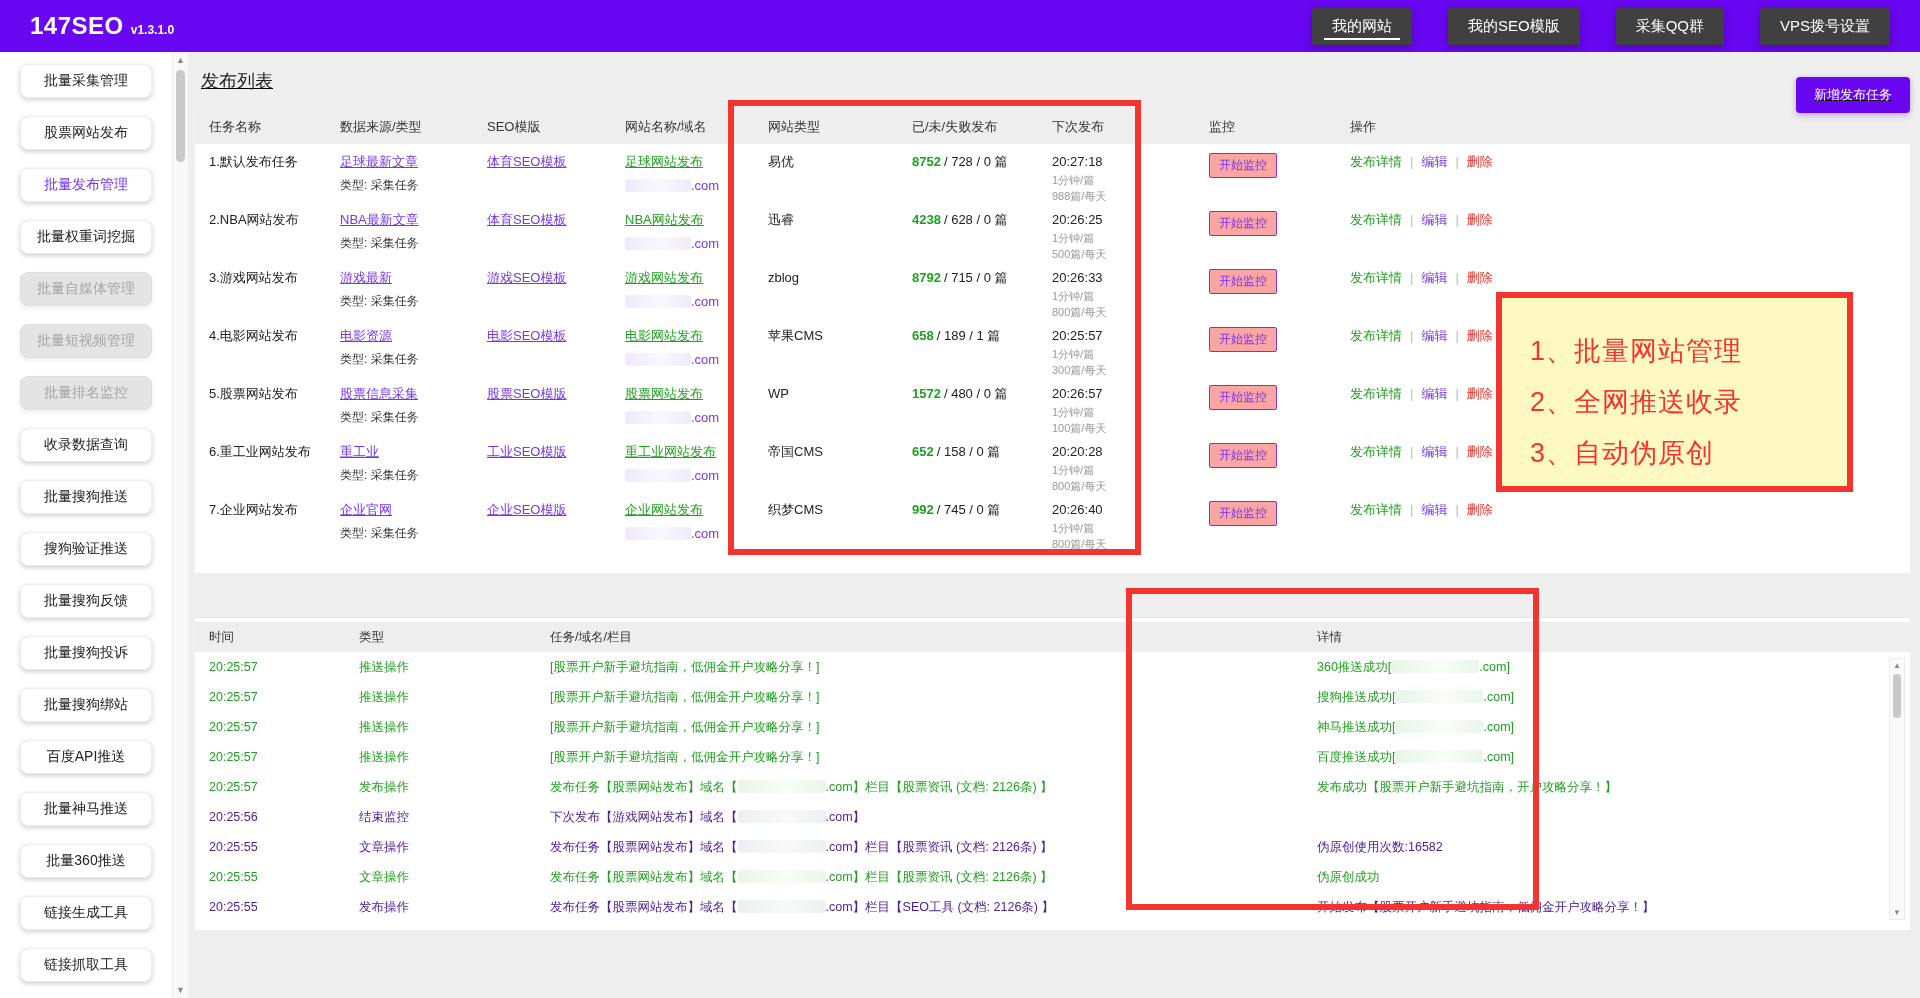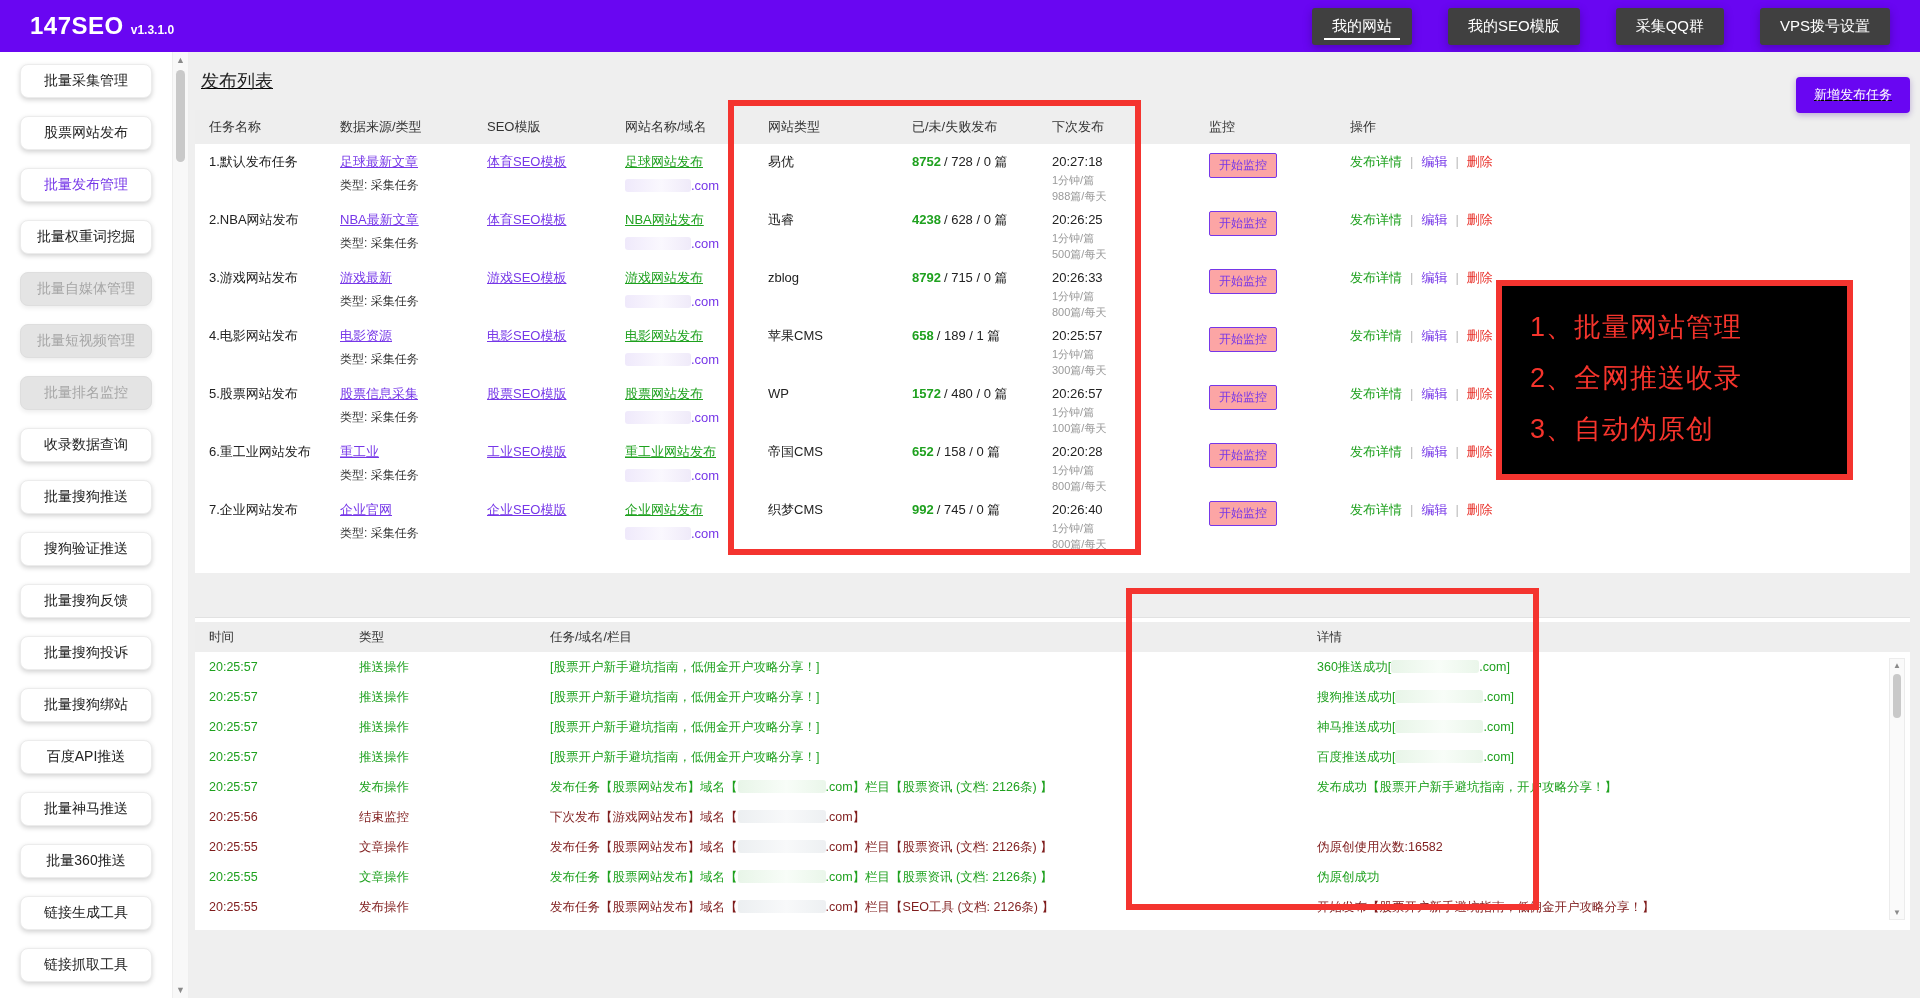--- a/index.html
+++ b/index.html
@@ -66,34 +66,34 @@
   .act-edit { color:#7637e8; text-decoration:none; }
   .act-del { color:#e8312a; text-decoration:none; }
   .sep { color:#bbb; margin:0 8px; }
 
   .gap { height:44px; }
 
   
   .logcard { position:relative; padding:4px 0 8px 0; border-top:1px solid #e2e2e2; }
   .grid-log { display:grid; grid-template-columns:106px 147px 723px 1fr; padding-left:14px;gap:44px; }
   .lhead { background:#eee; height:30px; align-items:center; font-size:12.5px; color:#333; }
-  .lrow { height:30px; align-items:center; font-size:12.5px; color:#7f1d1d; white-space:nowrap; overflow:hidden; }
+  .lrow { height:30px; align-items:center; font-size:12.5px; color:#4c1d95; white-space:nowrap; overflow:hidden; }
   .lrow.green { color:#1fa11f; }
   .logscroll { position:absolute; right:5px; top:40px; bottom:10px; width:16px; background:#fafafa;
     border:1px solid #ececec; display:flex; flex-direction:column; align-items:center; padding:1px 0; }
   .logscroll .arrow { font-size:8px; color:#8a8a8a; line-height:11px; cursor:pointer; }
   .logscroll .thumb { width:8px; height:44px; background:#c9c9c9; border-radius:4px; margin-top:3px; cursor:pointer; }
   .logscroll .spacer { flex:1; }
 
   
   .red-box { position:absolute; border:6px solid #f4342f; pointer-events:none; z-index:20; }
   .red-box1 { left:728px; top:100px; width:413px; height:455px; }
   .red-box3 { left:1126px; top:588px; width:413px; height:322px; }
-  .annotation { position:absolute; left:1496px; top:280px; width:357px; height:200px; z-index:21;
-    background:#000000; border:6px solid #f4342f; padding:16px 0 0 28px; }
+  .annotation { position:absolute; left:1496px; top:292px; width:357px; height:200px; z-index:21;
+    background:#fef9c3; border:6px solid #f4342f; padding:28px 0 0 28px; }
   .annotation .line { color:#f5342c; font-size:27px; line-height:51px; letter-spacing:1px; white-space:nowrap; }
 </style>
 </head>
 <body>
 
 <div class="app">
 
   <header class="topbar">
     <span class="logo">147SEO</span>
     <span class="ver">v1.3.1.0</span>

